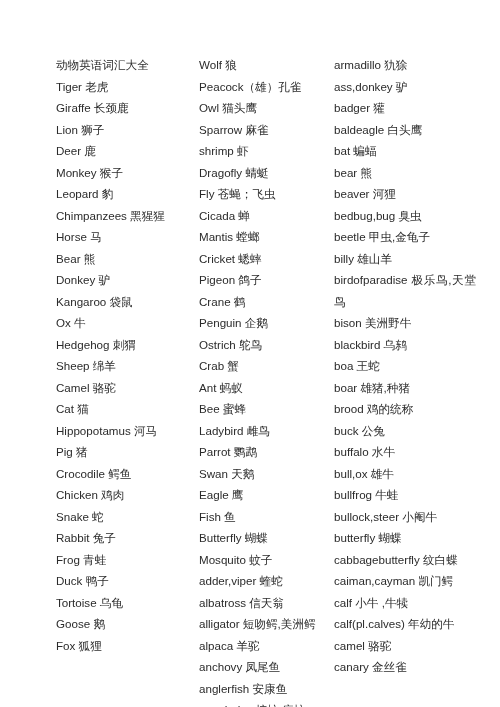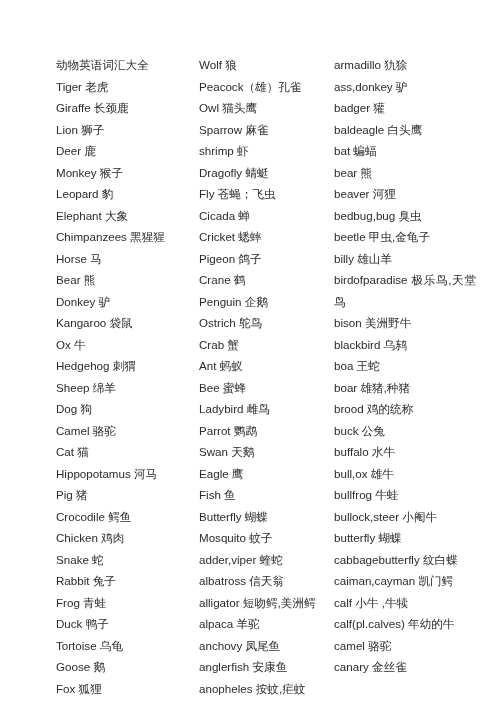--- a/index.html
+++ b/index.html
@@ -54,30 +54,28 @@
 <div class="page">
   <div class="columns">
     <div class="col col-1">
         <div class="entry">动物英语词汇大全</div>
         <div class="entry">Tiger 老虎</div>
         <div class="entry">Giraffe 长颈鹿</div>
         <div class="entry">Lion 狮子</div>
         <div class="entry">Deer 鹿</div>
         <div class="entry">Monkey 猴子</div>
         <div class="entry">Leopard 豹</div>
-        <div class="entry">Elephant 大象</div>
         <div class="entry">Chimpanzees 黑猩猩</div>
         <div class="entry">Horse 马</div>
         <div class="entry">Bear 熊</div>
         <div class="entry">Donkey 驴</div>
         <div class="entry">Kangaroo 袋鼠</div>
         <div class="entry">Ox 牛</div>
         <div class="entry">Hedgehog 刺猬</div>
         <div class="entry">Sheep 绵羊</div>
-        <div class="entry">Dog 狗</div>
         <div class="entry">Camel 骆驼</div>
         <div class="entry">Cat 猫</div>
         <div class="entry">Hippopotamus 河马</div>
         <div class="entry">Pig 猪</div>
         <div class="entry">Crocodile 鳄鱼</div>
         <div class="entry">Chicken 鸡肉</div>
         <div class="entry">Snake 蛇</div>
         <div class="entry">Rabbit 兔子</div>
         <div class="entry">Frog 青蛙</div>
         <div class="entry">Duck 鸭子</div>
@@ -87,20 +85,21 @@
       </div>
     <div class="col col-2">
         <div class="entry">Wolf 狼</div>
         <div class="entry">Peacock（雄）孔雀</div>
         <div class="entry">Owl 猫头鹰</div>
         <div class="entry">Sparrow 麻雀</div>
         <div class="entry">shrimp 虾</div>
         <div class="entry">Dragofly 蜻蜓</div>
         <div class="entry">Fly 苍蝇；飞虫</div>
         <div class="entry">Cicada 蝉</div>
+        <div class="entry">Mantis 螳螂</div>
         <div class="entry">Cricket 蟋蟀</div>
         <div class="entry">Pigeon 鸽子</div>
         <div class="entry">Crane 鹤</div>
         <div class="entry">Penguin 企鹅</div>
         <div class="entry">Ostrich 鸵鸟</div>
         <div class="entry">Crab 蟹</div>
         <div class="entry">Ant 蚂蚁</div>
         <div class="entry">Bee 蜜蜂</div>
         <div class="entry">Ladybird 雌鸟</div>
         <div class="entry">Parrot 鹦鹉</div>

